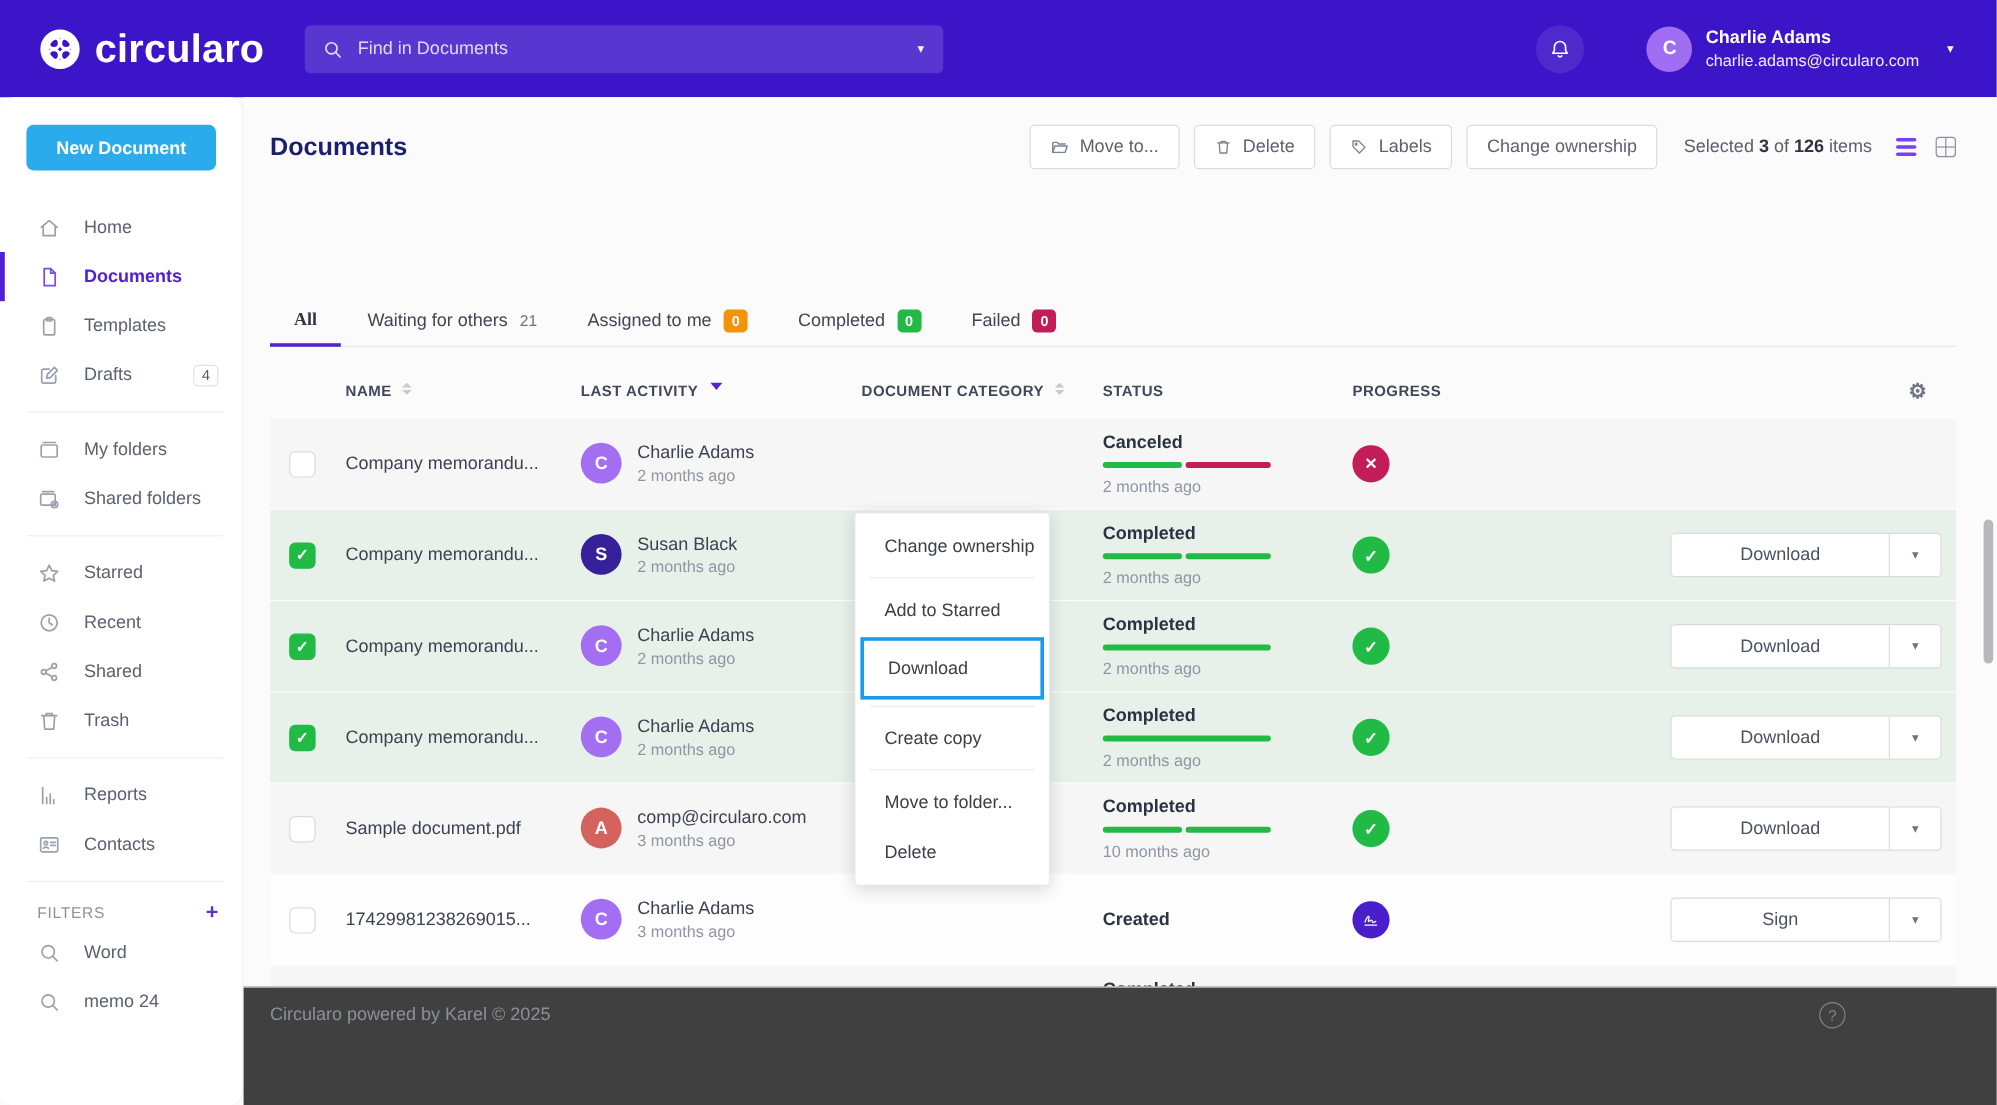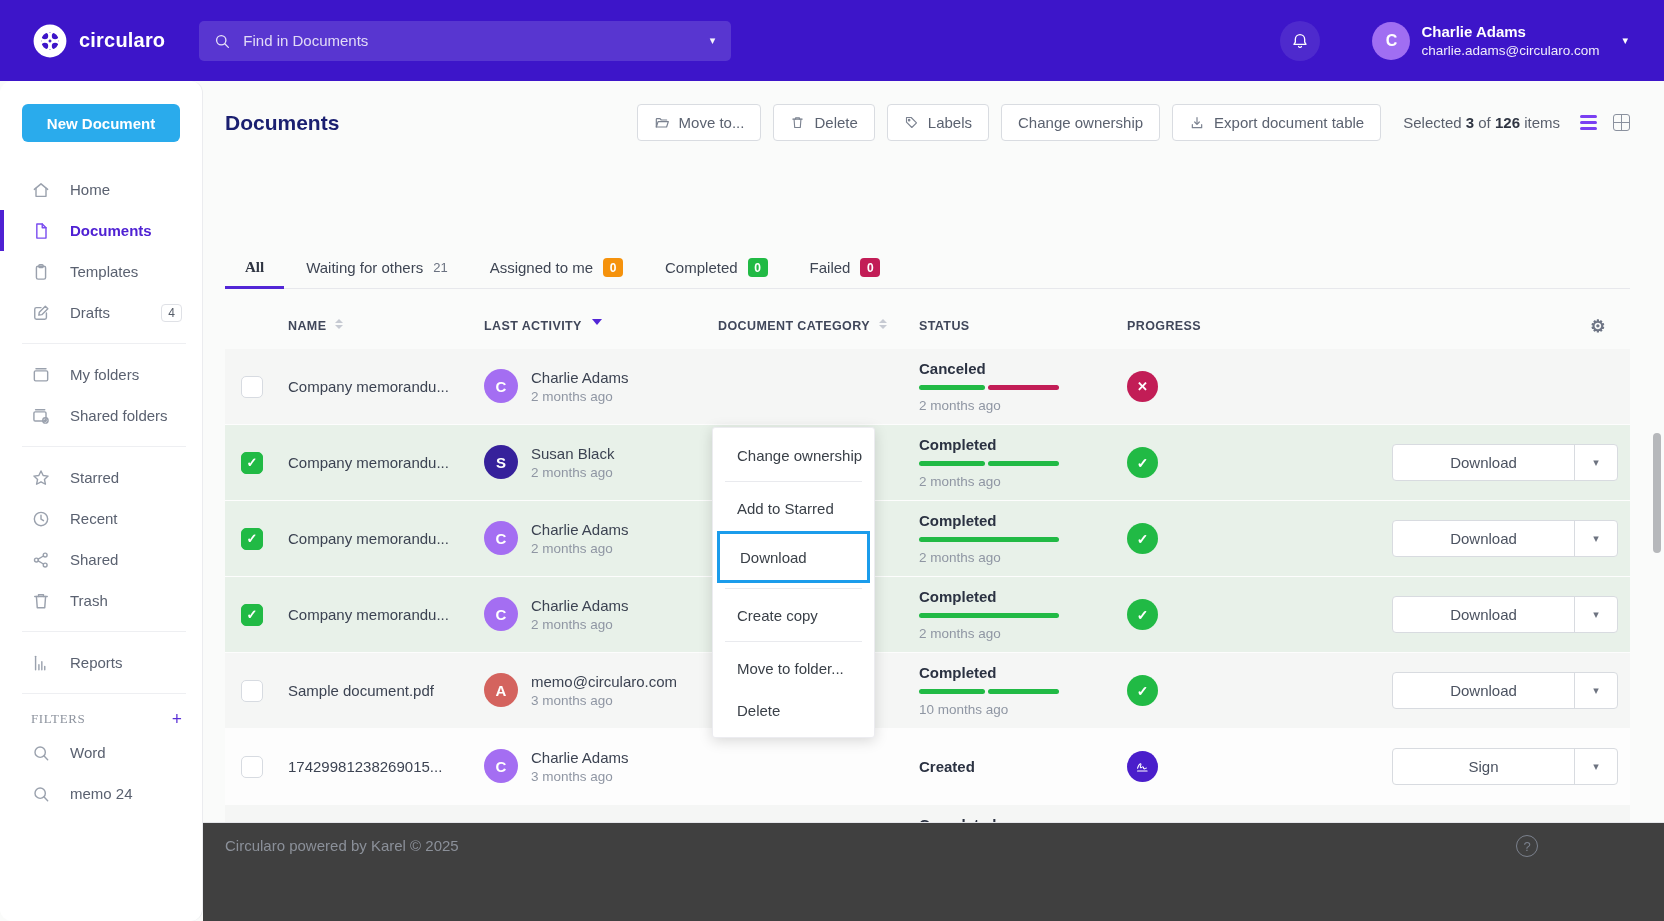--- a/index.html
+++ b/index.html
@@ -2,21 +2,21 @@
 <html><head>
 <meta charset="utf-8">
 <style>
   * { box-sizing: border-box; margin: 0; padding: 0; }
   html,body { width:1664px; height:921px; overflow:hidden; }
   body { font-family:"Liberation Sans", sans-serif; background:#fafbfa; position:relative; }
 
   
   .topbar { height:81px; background:#3d15c9; display:flex; align-items:center; padding:0 36px 0 32px; }
   .brand { display:flex; align-items:center; gap:11px; }
-  .brand-text { color:#fff; font-size:20px; font-weight:700; letter-spacing:.2px; }
+  .brand-text { color:#fff; font-size:33px; font-weight:700; letter-spacing:.2px; }
   .search { margin-left:34px; width:532px; height:40px; background:rgba(255,255,255,.14); border-radius:5px; display:flex; align-items:center; padding:0 12px 0 14px; }
   .search svg { flex:none; opacity:.85; }
   .search input { flex:1; background:transparent; border:none; outline:none; color:#fff; font-size:15px; margin-left:12px; font-family:"Liberation Sans",sans-serif; }
   .search input::placeholder { color:rgba(255,255,255,.82); }
   .s-caret { color:rgba(255,255,255,.95); font-size:11px; padding:0 4px; cursor:pointer; }
   .tb-right { margin-left:auto; display:flex; align-items:center; }
   .bell { width:40px; height:40px; border-radius:50%; background:rgba(255,255,255,.09); display:flex; align-items:center; justify-content:center; margin-right:52px; cursor:pointer; }
   .userblk { display:flex; align-items:center; gap:11px; cursor:pointer; }
   .uavatar { width:38px; height:38px; border-radius:50%; background:#a06ef2; color:#fff; font-size:16px; font-weight:700; display:flex; align-items:center; justify-content:center; }
   .uname { color:#fff; font-size:15px; font-weight:700; line-height:1.35; }
@@ -31,21 +31,21 @@
   
   .newdoc { margin:23px 22px 0 22px; height:38px; background:#2aabec; border-radius:6px; color:#fff; font-size:15px; font-weight:700; display:flex; align-items:center; justify-content:center; cursor:pointer; }
   .nav { margin-top:27px;text-align:center; }
   .nitem { height:41px; display:flex; align-items:center; padding-left:31px; gap:19px; color:#5a6170; font-size:15px; cursor:pointer; position:relative; }
   .nitem .nicon { color:#9aa1ad; display:flex; }
   .nitem.active { color:#4f21d3; font-weight:700; }
   .nitem.active .nicon { color:#7a4cf0; }
   .nitem.active::before { content:""; position:absolute; left:0; top:0; bottom:0; width:4px; background:#4f21d3; }
   .nbadge { margin-left:auto; margin-right:20px; border:1px solid #dfe1e6; border-radius:4px; font-size:12px; color:#555c68; padding:1px 6px; background:#fff; }
   .sdiv { height:1px; background:#eeeff2; margin:10px 16px 10px 22px; }
-  .filters-head { display:flex; align-items:center; margin:16px 20px 4px 31px;font-family:Liberation Serif, serif; }
+  .filters-head { display:flex; align-items:center; margin:16px 20px 4px 31px; }
   .filters-label { font-size:13px; color:#8d939e; letter-spacing:.6px; }
   .plus { margin-left:auto; color:#5a2fd6; font-size:18px; font-weight:700; cursor:pointer; line-height:1; }
 
   
   .page-header { position:absolute; top:23px; left:22px; right:34px; height:37px; display:flex; align-items:center; }
   .page-title { font-size:21px; font-weight:800; color:#1a1f70; }
   .ph-spacer { flex:1; }
   .tbtn { height:37px; padding:0 16px; border:1px solid #d9dce1; border-radius:4px; background:#fff; color:#5b6270; font-size:15px; display:flex; align-items:center; gap:9px; margin-left:12px; cursor:pointer; white-space:nowrap; }
   .tbtn .bicon { color:#7b8290; display:flex; }
   .sel-info { margin-left:22px; font-size:15px; color:#595f6c; white-space:nowrap; }
@@ -291,20 +291,31 @@
       <div class="sdiv"></div>
       <div class="nitem">
         <span class="nicon">
             <svg width="20" height="20" viewBox="0 0 24 24" fill="none" stroke="currentColor" stroke-width="1.7" stroke-linecap="round">
               <path d="M5.5 4v16"></path>
               <path d="M9.5 20v-6M13 20v-9.5M16.5 20v-4"></path>
             </svg>
           </span>
         <span>Reports</span>
       </div>
+      <div class="nitem">
+        <span class="nicon">
+            <svg width="20" height="20" viewBox="0 0 24 24" fill="none" stroke="currentColor" stroke-width="1.7" stroke-linecap="round">
+              <rect x="3.5" y="5" width="17" height="14" rx="1.5"></rect>
+              <circle cx="8.7" cy="10.3" r="1.7"></circle>
+              <path d="M6.3 15.5c.4-1.7 4.4-1.7 4.8 0"></path>
+              <path d="M13.5 9.5h4.5M13.5 12.5h4.5"></path>
+            </svg>
+          </span>
+        <span>Contacts</span>
+      </div>
       <div class="sdiv"></div>
       <div class="filters-head">
         <span class="filters-label">FILTERS</span>
         <span class="plus">+</span>
       </div>
       <div class="nitem">
         <span class="nicon">
             <svg width="20" height="20" viewBox="0 0 24 24" fill="none" stroke="currentColor" stroke-width="1.7" stroke-linecap="round">
               <circle cx="11" cy="11" r="6.2"></circle>
               <path d="M15.7 15.7L20 20"></path>
@@ -351,30 +362,20 @@
         <span class="bicon">
             <svg width="15" height="15" viewBox="0 0 24 24" fill="none" stroke="currentColor" stroke-width="1.8" stroke-linejoin="round">
               <path d="M4 11.5V4h7.5l8.5 8.5-7.5 7.5z"></path>
               <circle cx="8.2" cy="8.2" r="1.2"></circle>
             </svg>
           </span>
         <span>Labels</span>
       </div>
       <div class="tbtn">
         <span>Change ownership</span>
-      </div>
-      <div class="tbtn">
-        <span class="bicon">
-            <svg width="16" height="16" viewBox="0 0 24 24" fill="none" stroke="currentColor" stroke-width="1.8" stroke-linecap="round" stroke-linejoin="round">
-              <path d="M12 4v9"></path>
-              <path d="M8.5 10.5L12 14l3.5-3.5"></path>
-              <path d="M5 14.5V19h14v-4.5"></path>
-            </svg>
-          </span>
-        <span>Export document table</span>
       </div>
       <span class="sel-info">
         <span>Selected</span> <b>3</b> <span>of</span> <b>126</b> <span>items</span>
       </span>
       <span class="view-icons">
         <span class="vlist">
             <i></i>
             <i></i>
             <i></i>
           </span>
@@ -568,21 +569,21 @@
       <div class="trow bg-gray">
         <span class="c-cb">
             <span class="cb"></span>
           </span>
         <span class="c-name"><span class="dname">Sample document.pdf</span></span>
         <span class="c-act">
           <span class="avatar" style="background: rgb(212, 99, 94);">
               <span>A</span>
             </span>
           <span class="actxt">
-              <span class="auser">memo@circularo.com</span>
+              <span class="auser">comp@circularo.com</span>
               <span class="atime">3 months ago</span>
             </span>
         </span>
         <span class="c-cat"><span class="catname"></span></span>
         <span class="c-status">
           <b>Completed</b>
           <span class="bar">
               <i class="sg w48a"></i>
               <i class="sg w48b"></i>
             </span>

